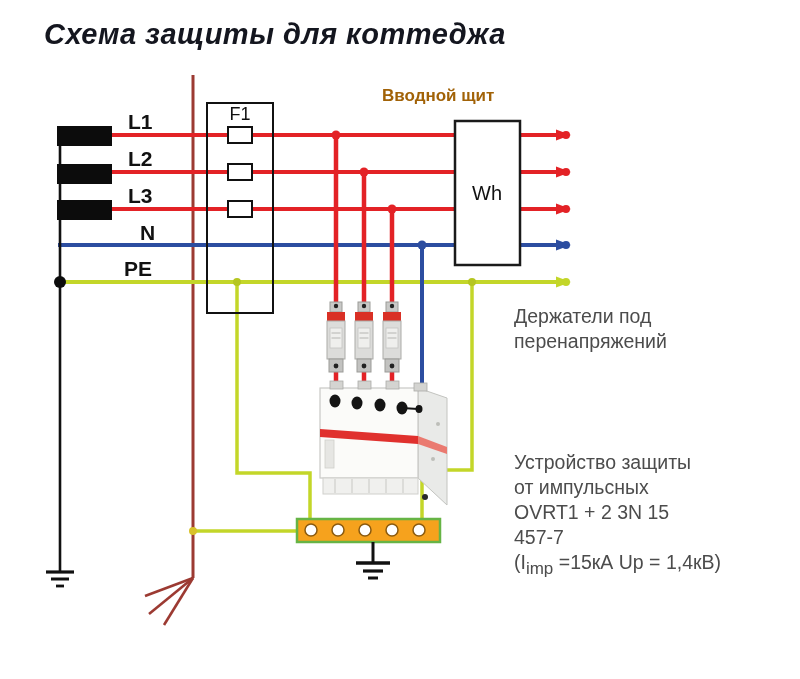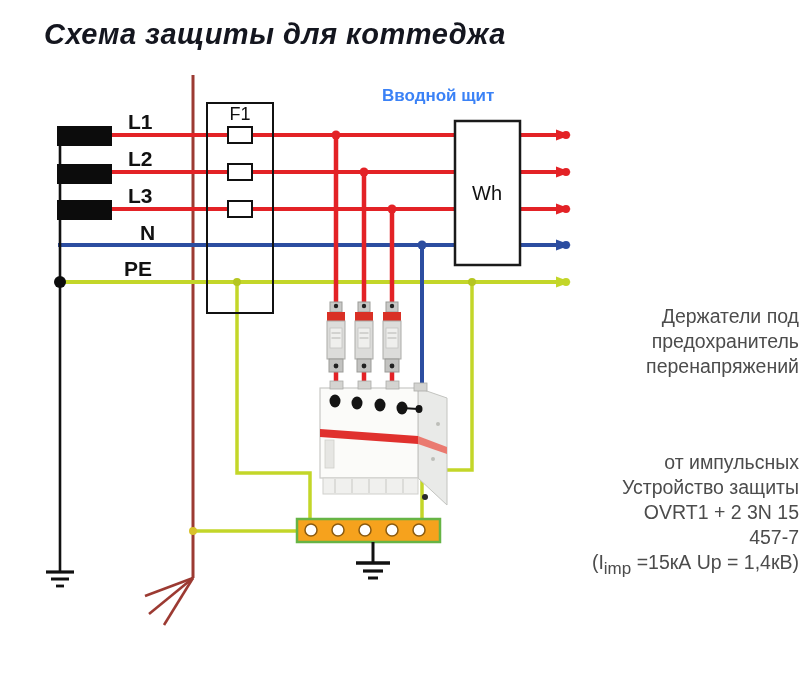--- a/index.html
+++ b/index.html
@@ -8,25 +8,25 @@
     font-family:"Liberation Sans", sans-serif;
     padding-left:44px;
   }
   .title{
     position:absolute;left:44px;top:18px;
     font-size:29px;font-weight:bold;font-style:italic;color:#14161f;
     letter-spacing:0.5px;white-space:nowrap;
   }
   .panel-label{
     position:absolute;left:382px;top:86px;
-    font-size:17px;font-weight:bold;color:#3b82f6;white-space:nowrap;
+    font-size:17px;font-weight:bold;color:#a16207;white-space:nowrap;
   }
   .diagram-svg{position:absolute;left:0;top:0;}
   .note{
-    position:absolute;width:285px;color:#4c4c4c;font-size:19.5px;line-height:25px;text-align:right;
+    position:absolute;width:285px;color:#4c4c4c;font-size:19.5px;line-height:25px;
   }
   .note-holders{left:514px;top:304px;}
   .note-spd{left:514px;top:450px;}
   .note sub{font-size:17px;}
   svg text{font-family:"Liberation Sans", sans-serif;}
 </style>
 </head>
 <body>
 
 <div class="stage">
@@ -191,27 +191,26 @@
       <line x1="356" y1="563" x2="390" y2="563" stroke="#111111" stroke-width="3.4"></line>
       <line x1="363" y1="571" x2="383" y2="571" stroke="#111111" stroke-width="3.2"></line>
       <line x1="368" y1="578" x2="378" y2="578" stroke="#111111" stroke-width="3"></line>
     </g>
   </svg>
 
   <div class="panel-label">Вводной щит</div>
 
   <div class="note note-holders">
     <div>Держатели под</div>
-    <div>предохранитель</div>
     <div>перенапряжений</div>
   </div>
 
   <div class="note note-spd">
+    <div>Устройство защиты</div>
     <div>от импульсных</div>
-    <div>Устройство защиты</div>
     <div>OVRT1 + 2 3N 15</div>
     <div>457-7</div>
     <div>
       <span>(I</span><sub>imp</sub><span> =15кА Up = 1,4кВ)</span>
     </div>
   </div>
 
 </div>
 
 </body></html>

